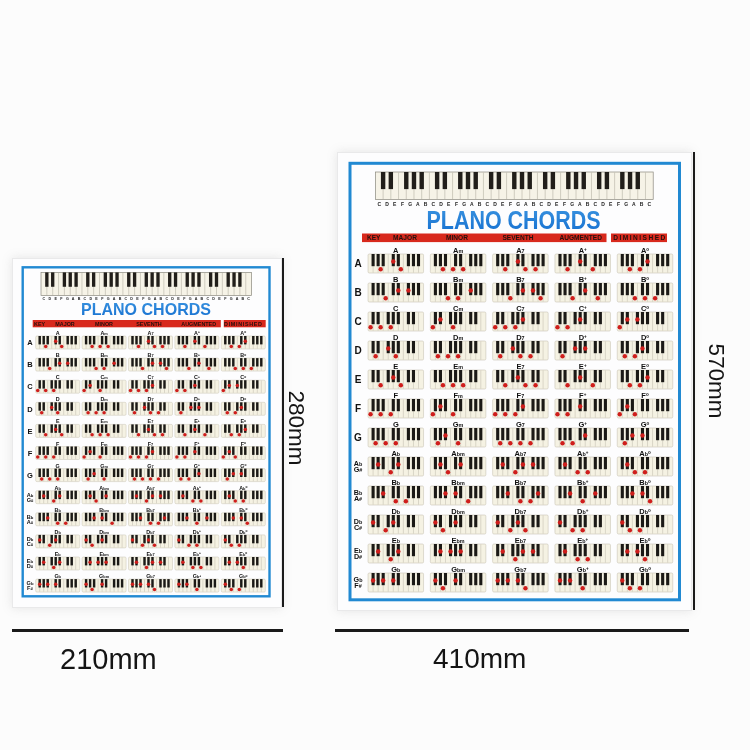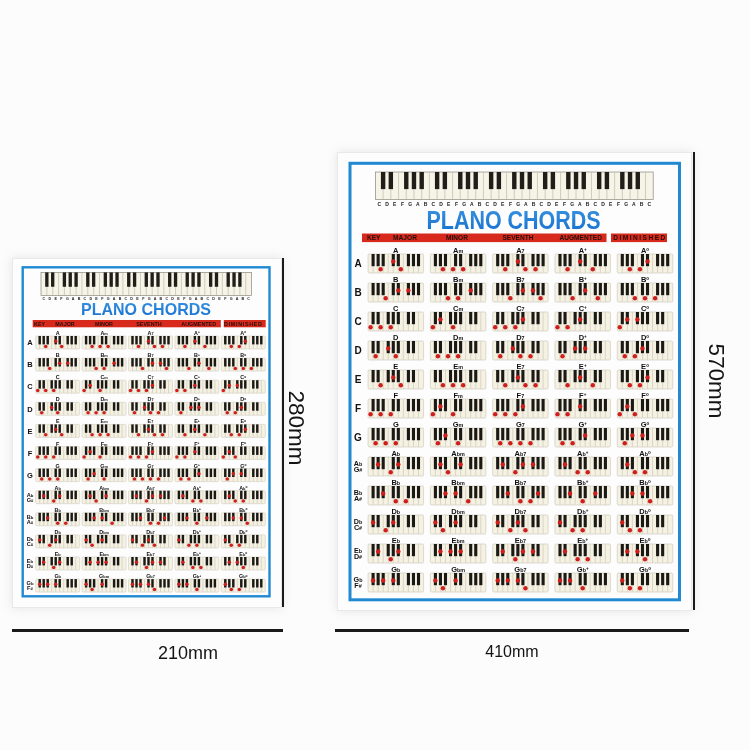--- a/index.html
+++ b/index.html
@@ -1642,18 +1642,18 @@
   </svg>
 
 <div class="abs" style="left:281.5px;top:258px;width:2.4px;height:349px;background:#1a1a1a"></div>
 
 <div class="abs" style="left:692.8px;top:152px;width:2.4px;height:458px;background:#1a1a1a"></div>
 
 <div class="abs" style="left:12px;top:629.2px;width:271px;height:2.4px;background:#1a1a1a"></div>
 
 <div class="abs" style="left:334.5px;top:629.2px;width:354px;height:2.4px;background:#1a1a1a"></div>
 
-<div class="abs" style="left:60px;top:643px;width:158px;text-align:right;font-size:18px;color:#141414">210mm</div>
-
-<div class="abs" style="left:433px;top:643px;width:158px;text-align:center;font-size:16px;color:#141414">410mm</div>
+<div class="abs" style="left:60px;top:643px;width:158px;text-align:left;font-size:29px;color:#141414">210mm</div>
+
+<div class="abs" style="left:433px;top:643px;width:158px;font-size:28px;color:#141414">410mm</div>
 
 <div class="abs" style="left:217px;top:415px;width:158px;text-align:center;font-size:22.5px;color:#141414;transform:rotate(90deg)">280mm</div>
 
 <div class="abs" style="left:637px;top:368px;width:158px;text-align:center;font-size:22.5px;color:#141414;transform:rotate(90deg)">570mm</div>
 </body></html>

